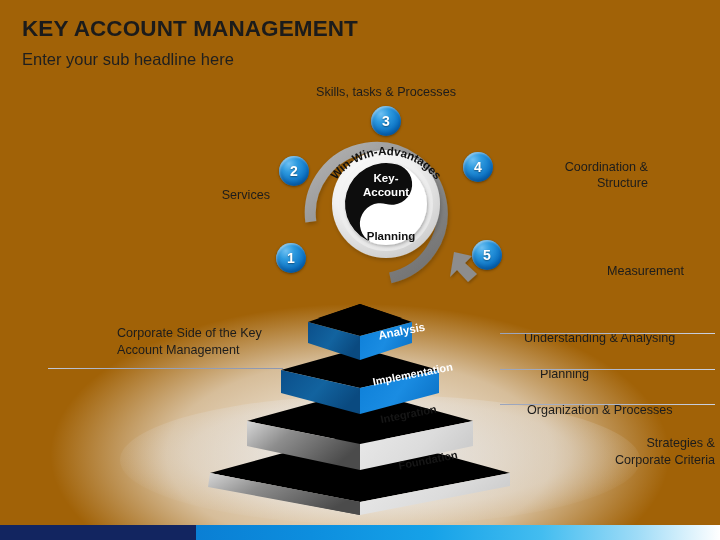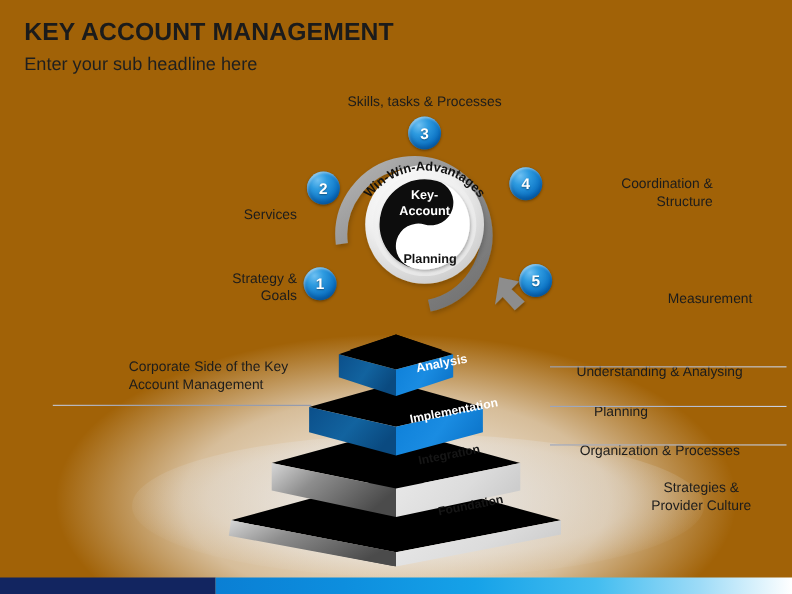--- a/index.html
+++ b/index.html
@@ -233,24 +233,20 @@
     <span>Account</span>
   </div>
   <div class="yy-text provider" style="left:358px; top:230px; width:66px;">Planning</div>
 
   <div class="badge" style="left:276px; top:243px;">1</div>
   <div class="badge" style="left:279px; top:156px;">2</div>
   <div class="badge" style="left:371px; top:106px;">3</div>
   <div class="badge" style="left:463px; top:152px;">4</div>
   <div class="badge" style="left:472px; top:240px;">5</div>
 
-  <div class="ring-label left" style="left:160px; top:245px; width:110px;">
-    <span>Strategy &amp;</span><br>
-    <span>Goals</span>
-  </div>
   <div class="ring-label left" style="left:170px; top:163px; width:100px;margin-top:24px;">Services</div>
   <div class="ring-label center" style="left:266px; top:84px; width:240px;">Skills,  tasks &amp; Processes</div>
   <div class="ring-label right" style="left:498px; top:159px; width:150px;">
     <span>Coordination &amp;</span><br>
     <span>Structure</span>
   </div>
   <div class="ring-label right" style="left:504px; top:247px; width:180px;">
     <br>
     <span>Measurement</span>
   </div>
@@ -312,23 +308,23 @@
 
   <div class="side-right" style="left:524px; top:313px; width:190px;">Understanding &amp; Analysing</div>
   <div class="rule" style="left:500px; top:333px; width:215px;"></div>
 
   <div class="side-right" style="left:540px; top:349px; width:175px;">Planning</div>
   <div class="rule" style="left:500px; top:369px; width:215px;"></div>
 
   <div class="side-right" style="left:527px; top:385px; width:190px;">Organization &amp; Processes</div>
   <div class="rule" style="left:500px; top:404px; width:215px;"></div>
 
-  <div class="side-right" style="left:560px; top:418px; width:155px; text-align:center;">
+  <div class="side-right" style="left:560px; top:418px; width:155px; text-align:right;">
     <span>Strategies &amp;</span><br>
-    <span>Provider Culture</span>
+    <span>Corporate Criteria</span>
   </div>
 
   <div class="side-left" style="left:73px; top:325px; width:210px;">
     <span>Corporate Side of the Key</span><br>
     <span>Account Management</span>
   </div>
   <div class="rule-left" style="left:48px; top:368px; width:235px;"></div>
 
   <div class="footer">
     <div class="footer-dark"></div>

